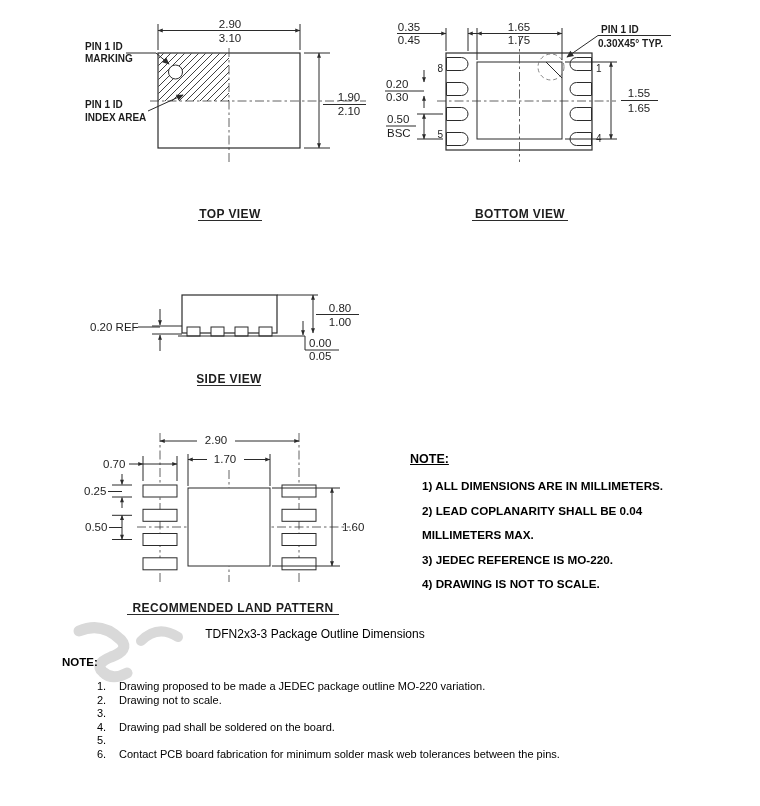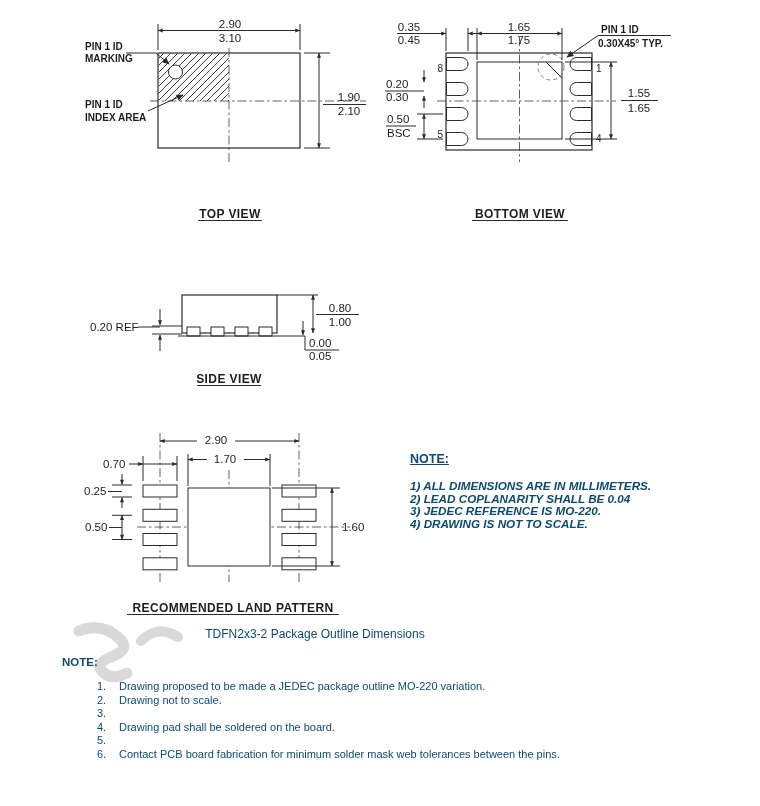--- a/index.html
+++ b/index.html
@@ -1,32 +1,32 @@
 <!DOCTYPE html>
 <html><head>
 <meta charset="utf-8">
 <style>
   html,body{margin:0;padding:0;background:#fff;}
   #page{position:relative;width:760px;height:806px;background:#fff;overflow:hidden;
-        font-family:"Liberation Sans",sans-serif;color:#0c4a6e;}
+        font-family:"Liberation Sans",sans-serif;color:#000000;}
   svg{position:absolute;left:0;top:0;}
   svg text{fill:#1d1d1d;}
   .ln{stroke:#2b2b2b;stroke-width:1;fill:none;}
   .body{fill:#ffffff;stroke:#2b2b2b;stroke-width:1.2;}
   .pad{fill:#ffffff;stroke:#2b2b2b;stroke-width:1;}
   .cl{stroke:#3a3a3a;stroke-width:0.8;stroke-dasharray:9 3 2.5 3;fill:none;}
   .dsh{stroke:#6a6a6a;stroke-width:0.8;stroke-dasharray:4 3;fill:none;}
   .dim{font-size:11.5px;}
   .lbl{font-size:10px;font-weight:bold;}
   .pn{font-size:10px;}
   .vt{font-size:12px;font-weight:bold;letter-spacing:.4px;}
   .wm{stroke:#d9d9d9;fill:none;stroke-linecap:round;}
   .noteblock{position:absolute;left:410px;top:452px;width:280px;}
   .noteblock .nh{font-size:12.5px;font-weight:bold;text-decoration:underline;margin:0 0 14px 0;}
-  .noteblock .nl{font-size:11.7px;font-weight:bold;line-height:12.6px;margin:0;font-style:italic;}
+  .noteblock .nl{font-size:11.7px;font-weight:bold;line-height:12.6px;margin:12px;}
   .ftitle{position:absolute;left:0;top:627px;width:630px;text-align:center;font-size:12px;}
   .fnote{position:absolute;left:62px;top:656px;font-size:11.5px;font-weight:bold;}
   .flist{position:absolute;left:97px;top:680px;width:620px;}
   .frow{display:flex;font-size:11px;line-height:13.6px;}
   .fnum{width:14px;flex:0 0 14px;}
   .ftxt{padding-left:8px;}
 </style>
 </head>
 <body>
 
@@ -261,25 +261,26 @@
 
     <text class="vt" x="233" y="612" text-anchor="middle">RECOMMENDED LAND PATTERN</text>
     <line class="ln" x1="127" y1="614.5" x2="339" y2="614.5"></line>
   </g>
 </svg>
 
   <div class="noteblock">
     <p class="nh">NOTE:</p>
     <p class="nl">1) ALL DIMENSIONS ARE IN MILLIMETERS.</p>
     <p class="nl">2) LEAD COPLANARITY SHALL BE 0.04</p>
+    <p class="nl">MILLIMETERS MAX.</p>
     <p class="nl">3) JEDEC REFERENCE IS MO-220.</p>
     <p class="nl">4) DRAWING IS NOT TO SCALE.</p>
   </div>
 
-  <div class="ftitle">TDFN2x3-2 Package Outline Dimensions</div>
+  <div class="ftitle">TDFN2x3-3 Package Outline Dimensions</div>
   <div class="fnote">NOTE:</div>
   <div class="flist">
     <div class="frow">
       <span class="fnum">1.</span>
       <span class="ftxt">Drawing proposed to be made a JEDEC package outline MO-220 variation.</span>
     </div>
     <div class="frow">
       <span class="fnum">2.</span>
       <span class="ftxt">Drawing not to scale.</span>
     </div>

